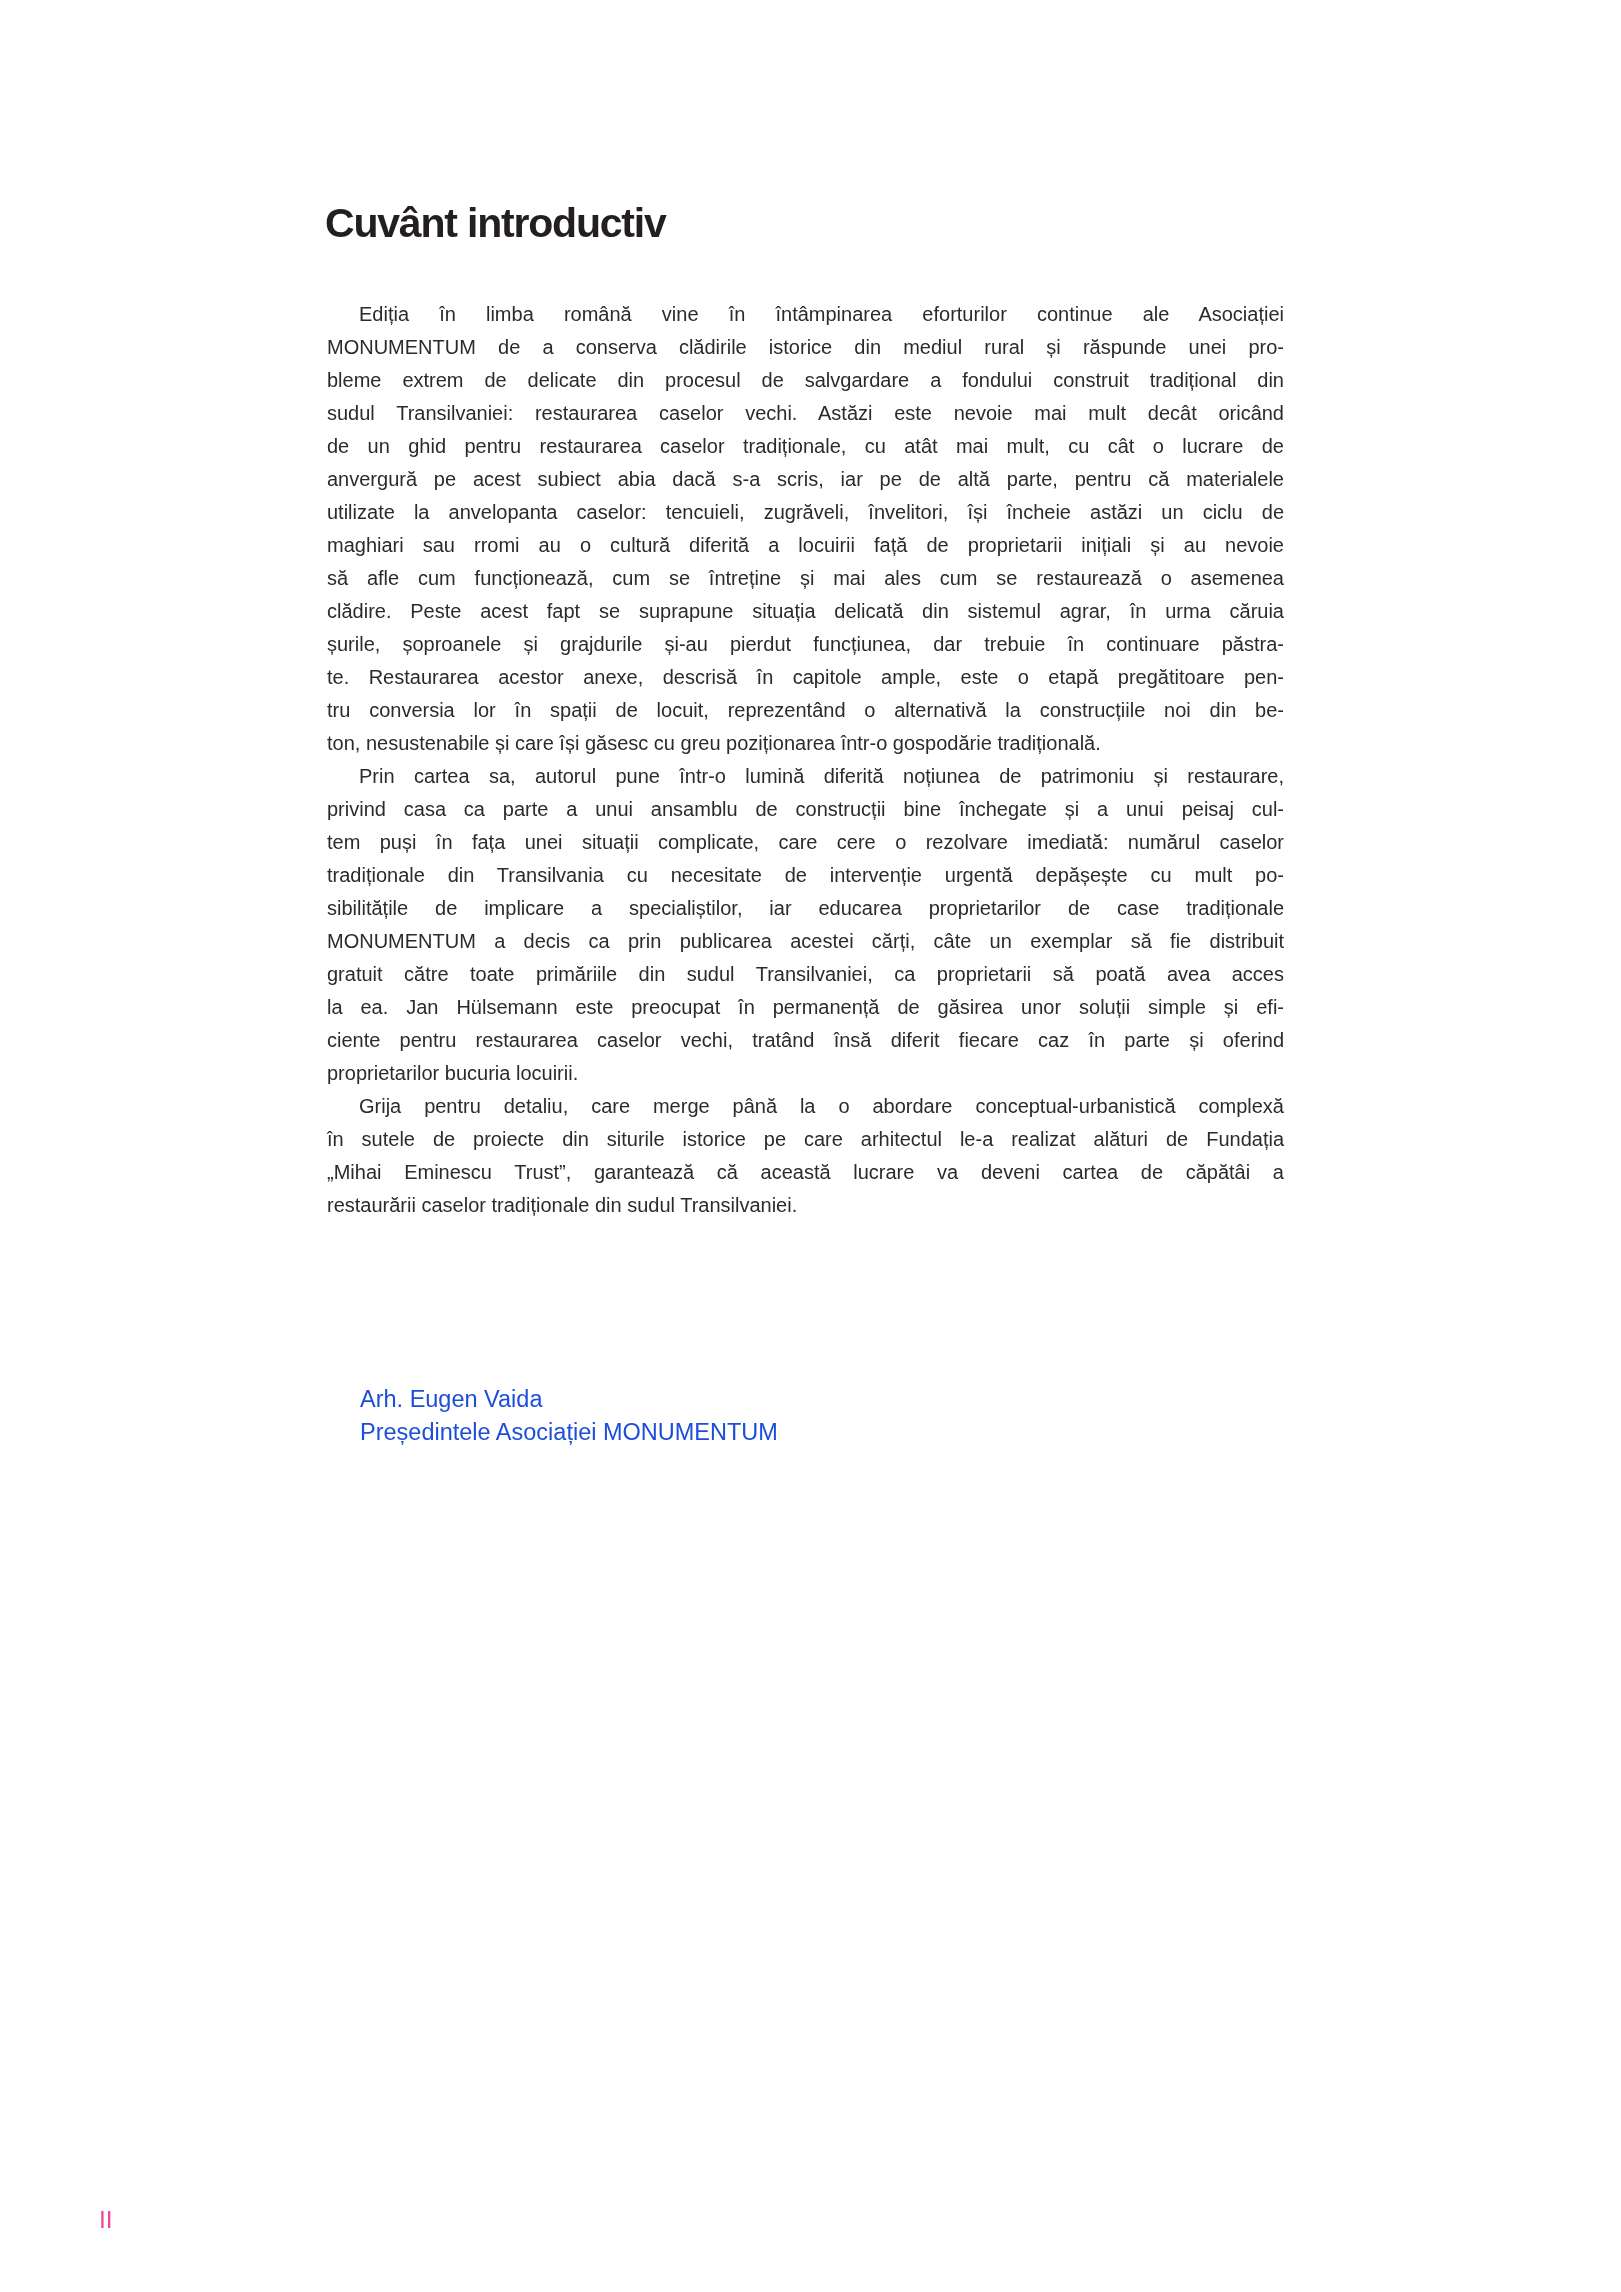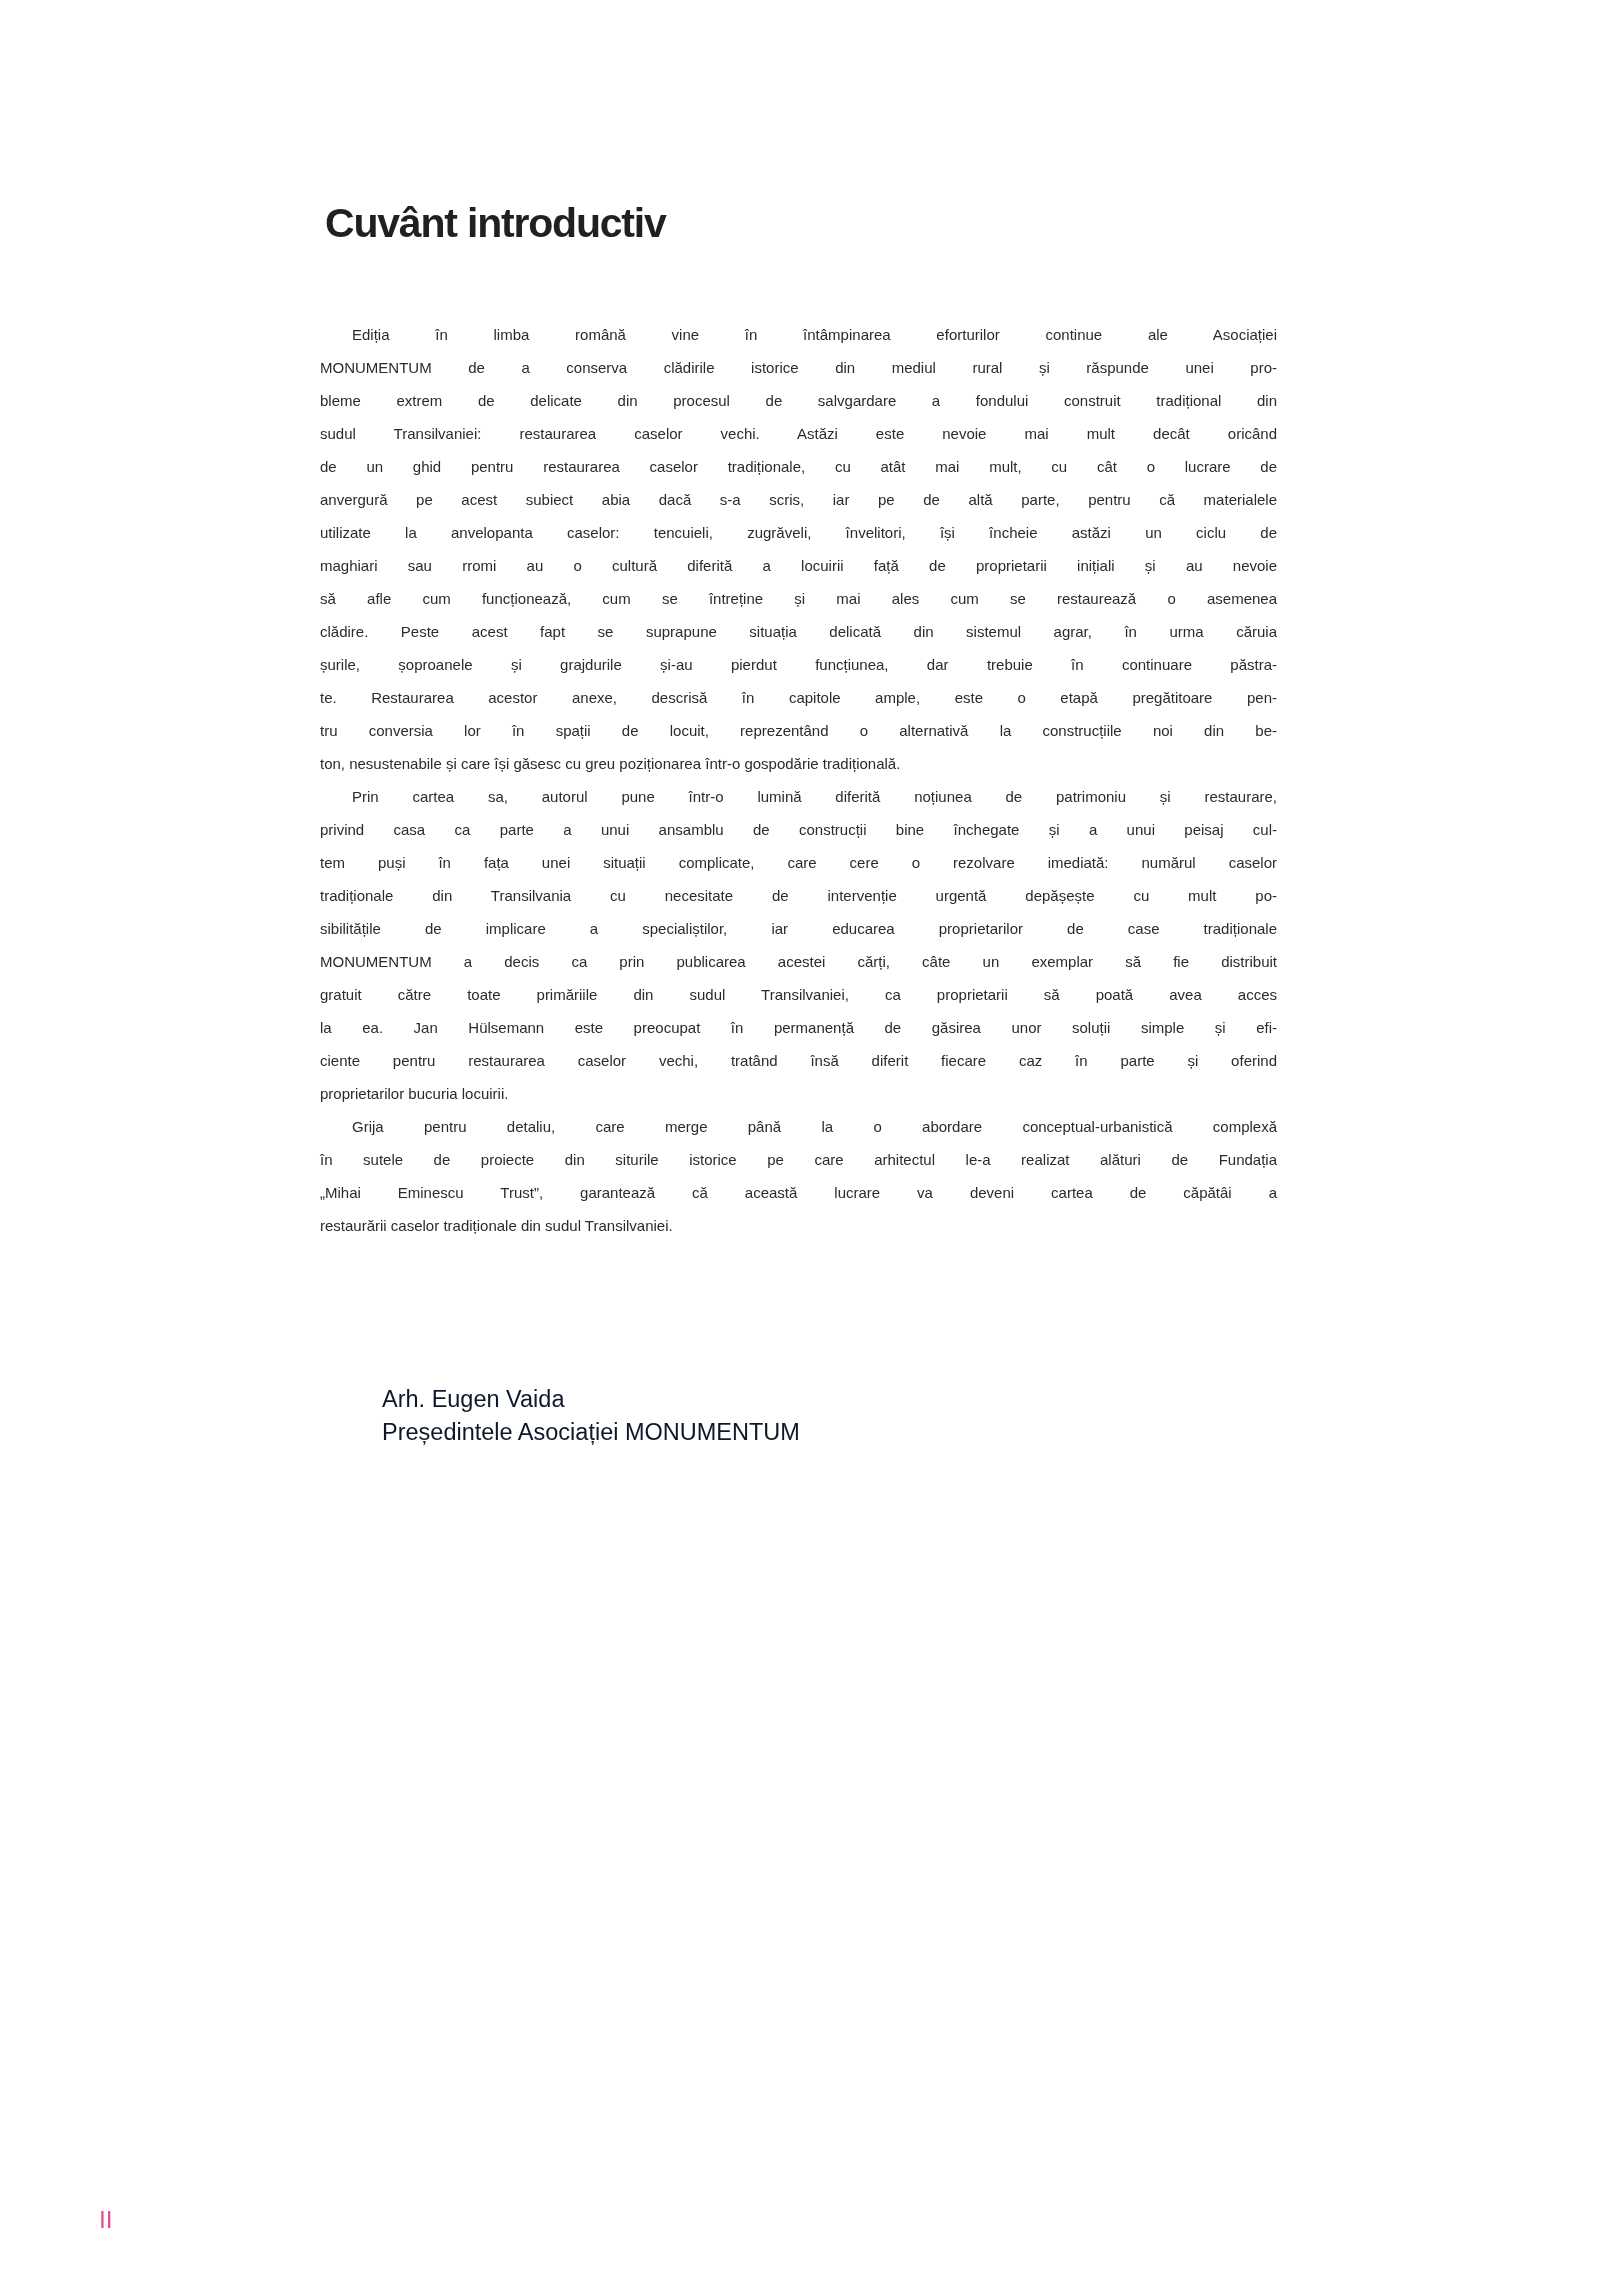--- a/index.html
+++ b/index.html
@@ -17,43 +17,41 @@
     left: 325px;
     top: 174px;
     font-size: 41px;
     font-weight: bold;
     letter-spacing: -1.2px;
     color: #231f20;
     line-height: 1.1;
   }
   .body-text {
     position: absolute;
-    left: 320px;
+    left: 327px;
     top: 298px;
     width: 957px;
-    font-size: 15px;
+    font-size: 20px;
     line-height: 33px;
     color: #2b2b2b;
-    margin-top: 20px;
   }
   .para { margin: 0; padding: 0; }
   .line {
     text-align: justify;
     text-align-last: justify;
   }
   .line.first { text-indent: 32px; }
   .line.plast { text-align-last: left; }
   .signature {
     position: absolute;
     left: 360px;
     top: 1383px;
     font-size: 23.5px;
     line-height: 33px;
-    color: #0f172a;
-    margin-left: 22px;
+    color: #1d4ed8;
   }
   .page-number {
     position: absolute;
     left: 99px;
     top: 2206px;
     font-size: 24.5px;
     color: #ec4899;
   }
 </style>
 </head>

